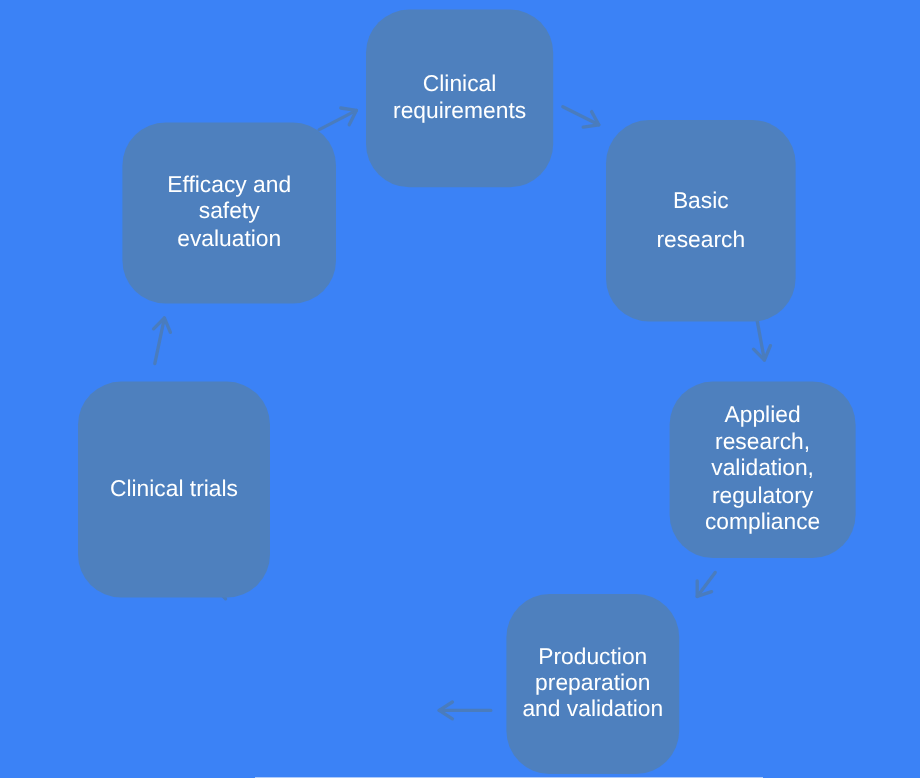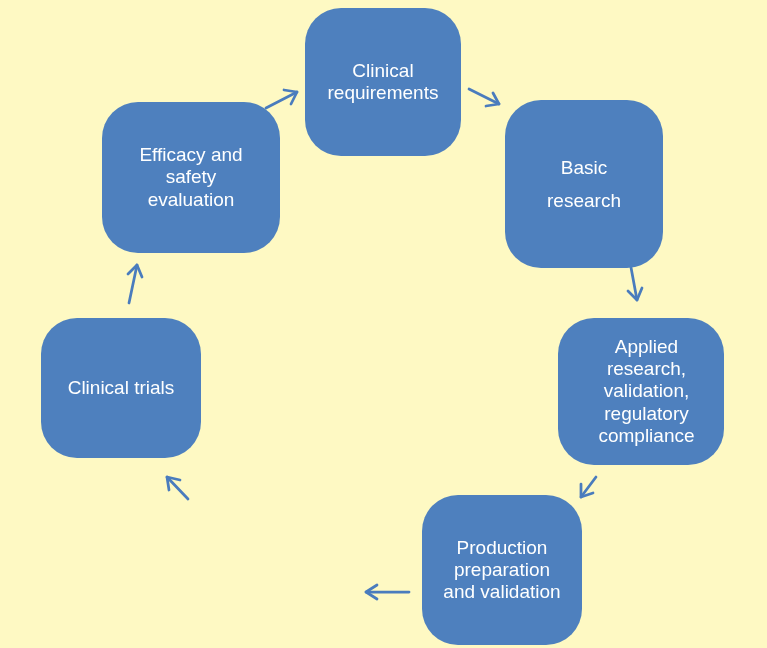--- a/index.html
+++ b/index.html
@@ -4,21 +4,21 @@
 <style>
   html, body {
     margin: 0;
     padding: 0;
     background: #ffffff;
   }
   .canvas {
     position: relative;
     width: 767px;
     height: 648px;
-    background: #fef9c3;
+    background: #3b82f6;
     overflow: hidden;
     font-family: "Liberation Sans", sans-serif;
   }
   .arrows {
     position: absolute;
     left: 0;
     top: 0;
     width: 767px;
     height: 648px;
     pointer-events: none;
@@ -42,24 +42,24 @@
     font-size: 19px;
     line-height: 1.16;
   }
   .node-label {
     white-space: pre-line;
     padding: 6px;
   }
   .n1 { left: 305px; top: 8px;   width: 156px; height: 148px; }
   .n2 { left: 505px; top: 100px; width: 158px; height: 168px; }
   .n2 .node-label { line-height: 1.75; }
-  .n3 { left: 558px; top: 318px; width: 155px; height: 147px; padding-left: 11px; }
-  .n4 { left: 422px; top: 495px; width: 160px; height: 150px; }
+  .n3 { left: 558px; top: 318px; width: 155px; height: 147px; }
+  .n4 { left: 422px; top: 495px; width: 144px; height: 150px; }
   .n5 { left: 197px; top: 493px; width: 155px; height: 154px; }
-  .n6 { left: 41px;  top: 318px; width: 160px; height: 140px; align-items: center; }
+  .n6 { left: 65px;  top: 318px; width: 160px; height: 180px; align-items: center; }
   .n7 { left: 102px; top: 102px; width: 178px; height: 151px; }
 </style>
 </head>
 <body>
 
 <div class="canvas">
 
   <svg class="arrows" viewBox="0 0 767 648" xmlns="http://www.w3.org/2000/svg">
     <g>
       <line x1="266" y1="108" x2="297" y2="92"></line>

